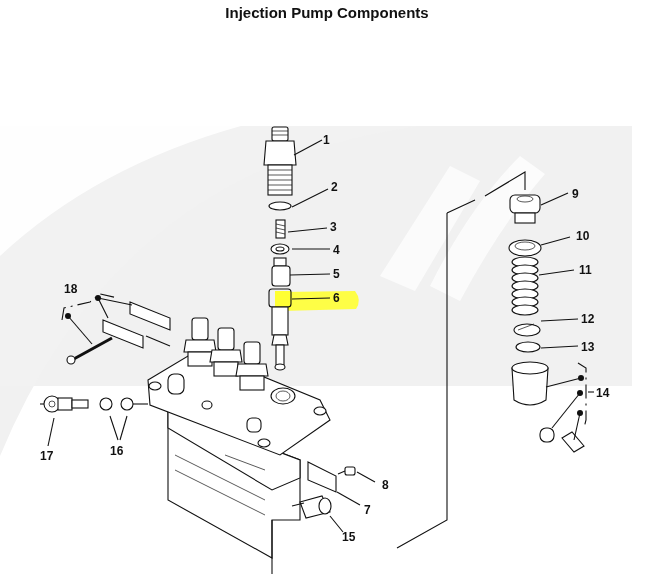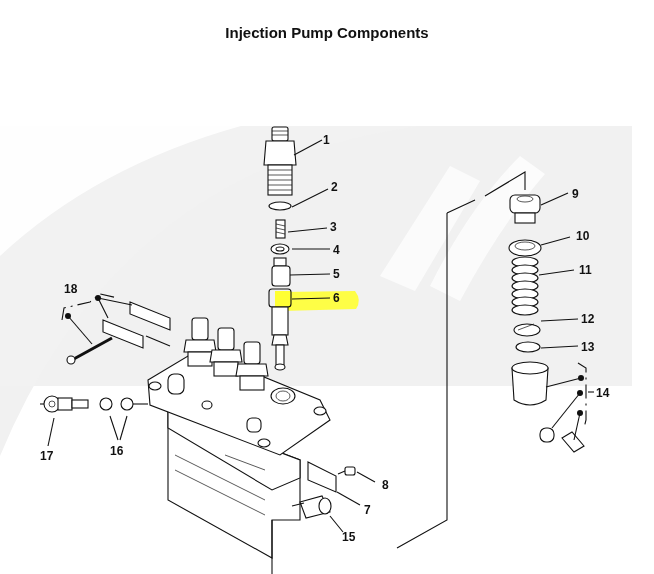--- a/index.html
+++ b/index.html
@@ -1,17 +1,17 @@
 <!DOCTYPE html>
 <html><head>
 <meta charset="utf-8">
 <style>
   html,body{margin:0;padding:0;background:#ffffff;}
   body{width:654px;height:574px;position:relative;overflow:hidden;font-family:"Liberation Sans",sans-serif;}
-  #title{position:absolute;left:0;top:24px;width:654px;text-align:center;font-weight:bold;font-size:15px;color:#111;}
+  #title{position:absolute;left:0;top:4px;width:654px;text-align:center;font-weight:bold;font-size:15px;color:#111;}
   #bg-panel{position:absolute;left:0;top:126px;width:632px;height:436px;}
   svg#diagram{position:absolute;left:0;top:0;}
   .lbl{font-family:"Liberation Sans",sans-serif;font-weight:bold;font-size:12px;fill:#111;}
   .ln{stroke:#111;stroke-width:1.1;fill:none;}
   .part{stroke:#111;stroke-width:1.1;fill:#fff;}
   .thin{stroke:#111;stroke-width:0.7;fill:none;}
   .dash{stroke:#111;stroke-width:1.1;fill:none;stroke-dasharray:14 5 2 5;}
 </style>
 </head>
 <body>

